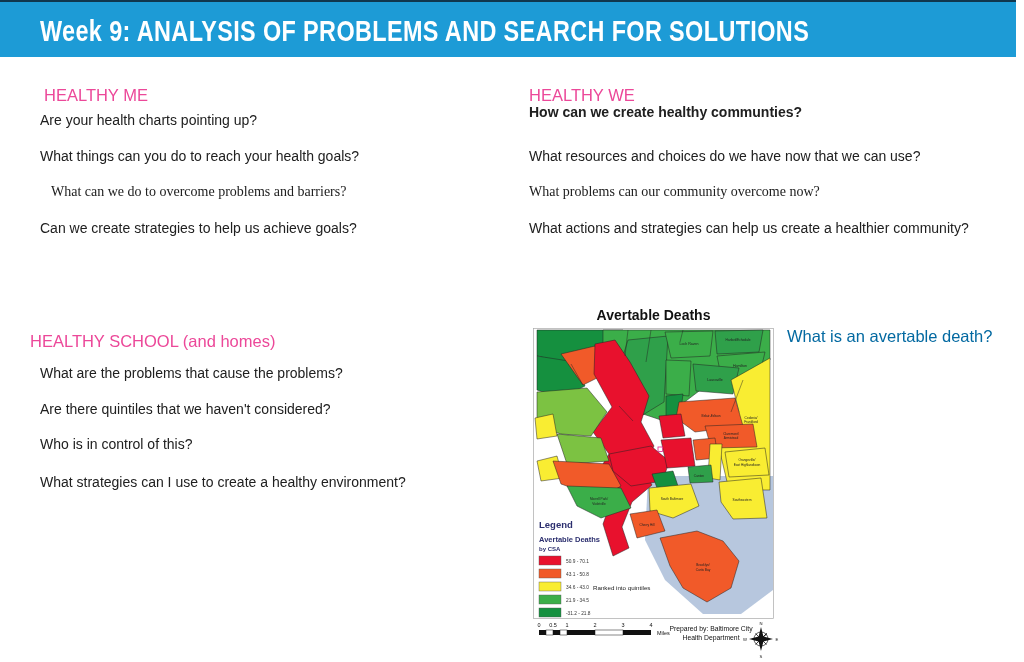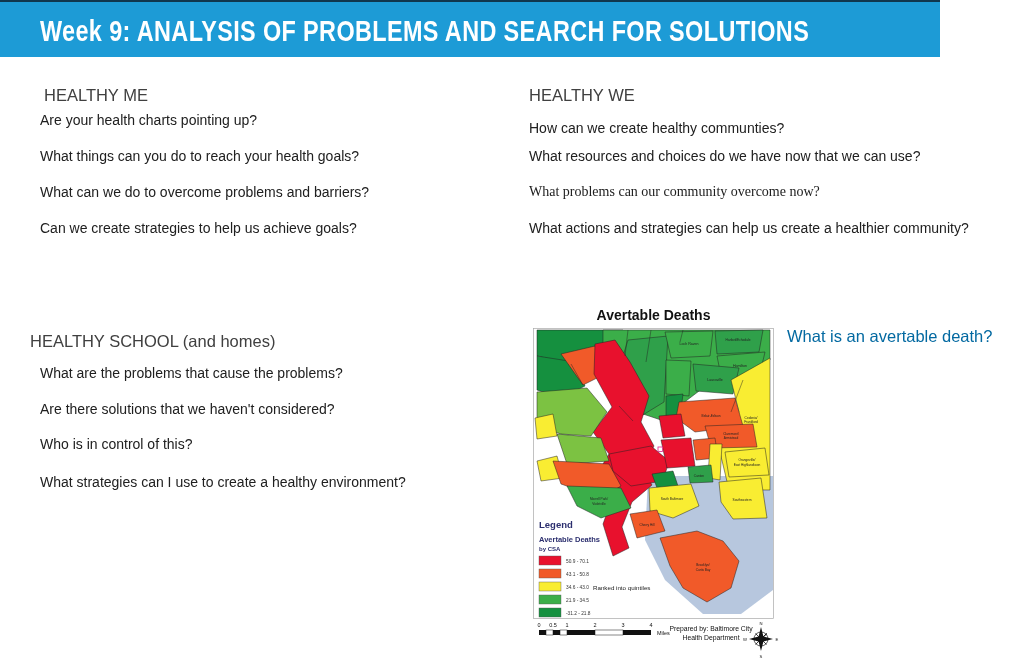--- a/index.html
+++ b/index.html
@@ -1,30 +1,30 @@
 <!DOCTYPE html>
 <html><head>
 <meta charset="utf-8">
 <style>
   html,body { margin:0; padding:0; }
   body {
     width:1024px; height:662px; position:relative; overflow:hidden;
     background:#ffffff; font-family:"Liberation Sans", sans-serif;
   }
   .header {
-    position:absolute; left:0; top:0; width:940px; height:57px;
+    position:absolute; left:0; top:0; width:1016px; height:57px;
     background:#1d9bd6; border-top:2px solid #10374e; box-sizing:border-box;
   }
   .header-title {
     position:absolute; left:40px; top:12px; color:#ffffff; font-weight:bold;
     font-size:30px; white-space:nowrap; letter-spacing:0.5px;
     transform:scaleX(0.78); transform-origin:left center;
   }
   .section-heading {
-    position:absolute; color:#404040; font-size:16.5px; white-space:nowrap;
+    position:absolute; color:#ec4899; font-size:16.5px; white-space:nowrap;
   }
   .question {
     position:absolute; color:#202020; font-size:14px; white-space:nowrap;
   }
   .map-title {
     position:absolute; left:533px; top:307px; width:241px; text-align:center;
     color:#111; font-weight:bold; font-size:14px;
   }
   .side-question {
     position:absolute; left:787px; top:327px; color:#0369a1; font-size:16.5px;
@@ -57,32 +57,32 @@
 </head>
 <body>
 
 <div class="header">
   <div class="header-title">Week 9: ANALYSIS OF PROBLEMS AND SEARCH FOR SOLUTIONS</div>
 </div>
 
 <div class="section-heading" style="left:44px; top:86px;">HEALTHY ME</div>
 <div class="question" style="left:40px; top:112px;">Are your health charts pointing up?</div>
 <div class="question" style="left:40px; top:148px;">What things can you do to reach your health goals?</div>
-<div class="question" style="left:40px; top:184px;">What can we do to overcome problems and barriers?</div>
+<div class="question" style="left:51px; top:184px;font-family:Liberation Serif, serif;">What can we do to overcome problems and barriers?</div>
 <div class="question" style="left:40px; top:220px;">Can we create strategies to help us achieve goals?</div>
 
 <div class="section-heading" style="left:529px; top:86px;">HEALTHY WE</div>
-<div class="question" style="left:529px; top:120px;">How can we create healthy communties?</div>
+<div class="question" style="left:529px; top:104px;font-weight:bold;">How can we create healthy communties?</div>
 <div class="question" style="left:529px; top:148px;">What resources and choices do we have now that we can use?</div>
 <div class="question" style="left:529px; top:184px;font-family:Liberation Serif, serif;">What problems can our community overcome now?</div>
 <div class="question" style="left:529px; top:220px;">What actions and strategies can help us create a healthier community?</div>
 
 <div class="section-heading" style="left:30px; top:332px;">HEALTHY SCHOOL (and homes)</div>
 <div class="question" style="left:40px; top:365px;">What are the problems that cause the problems?</div>
-<div class="question" style="left:40px; top:401px;">Are there solutions that we haven't considered?</div>
+<div class="question" style="left:40px; top:401px;">Are there quintiles that we haven't considered?</div>
 <div class="question" style="left:40px; top:436px;">Who is in control of this?</div>
 <div class="question" style="left:40px; top:474px;text-align:center;">What  strategies can I use to create a healthy environment?</div>
 
 <div class="map-title">Avertable Deaths</div>
 <div class="side-question">What is an avertable death?</div>
 
 <svg class="map-svg" width="241" height="291" viewBox="0 0 241 291">
 
   <rect x="0.4" y="0.4" width="240.2" height="290.2" fill="#ffffff" stroke="#a9a9a9" stroke-width="0.7"></rect>
 

